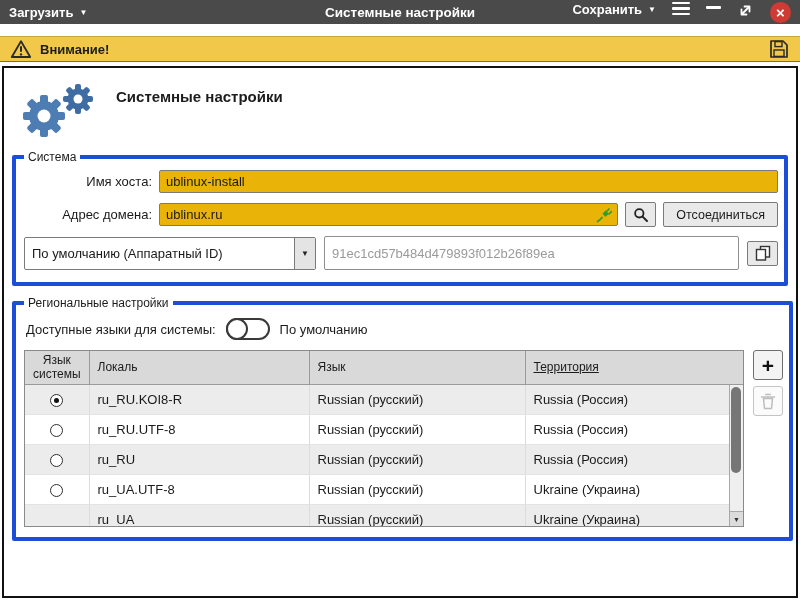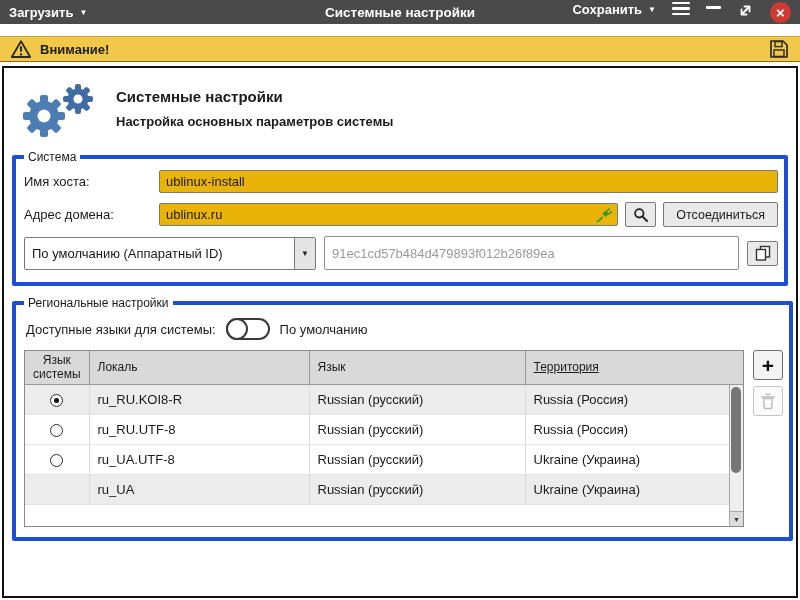--- a/index.html
+++ b/index.html
@@ -52,21 +52,21 @@
   .hdr-sub{font-size:13px;font-weight:bold;color:#1c1c1c;margin-top:9px;}
 
   fieldset{
     margin:4px 8px 10px 8px;border:4px solid #1d4ed8;border-radius:2px;
     padding:6px 6px 10px 8px;
   }
   legend{font-size:12px;padding:0 4px;color:#1c1c1c;}
 
   .form-row{display:flex;align-items:center;margin-bottom:9px;}
   .form-row:last-child{margin-bottom:2px;}
-  .form-label{width:128px;min-width:128px;text-align:left;margin-right:7px;font-size:13px;}
+  .form-label{width:128px;min-width:128px;text-align:right;margin-right:7px;font-size:13px;}
   .text-input{
     flex:1;height:23px;border:1px solid #7a7a7a;border-radius:2px;font-size:13px;
     padding:0 6px;font-family:"Liberation Sans",sans-serif;color:#1a1a1a;outline:none;background:#eab308;
   }
   .domain-wrap{flex:1;position:relative;margin-right:7px;display:flex;}
   .domain-wrap .text-input{padding-right:26px;width:100%;}
   .plug-ico{position:absolute;right:6px;top:4px;}
   .sq-btn{
     width:31px;height:25px;border:1px solid #7a7a7a;background:#e9e9e9;border-radius:2px;
     display:flex;align-items:center;justify-content:center;cursor:pointer;margin-right:7px;flex:none;
@@ -214,21 +214,20 @@
           <rect x="61" y="4" width="6" height="30" rx="2"></rect>
           <rect x="61" y="4" width="6" height="30" rx="2" transform="rotate(45 64 19)"></rect>
           <rect x="61" y="4" width="6" height="30" rx="2" transform="rotate(90 64 19)"></rect>
           <rect x="61" y="4" width="6" height="30" rx="2" transform="rotate(135 64 19)"></rect>
           <circle cx="64" cy="19" r="10.5"></circle>
         </g>
         <circle cx="64" cy="19" r="4.5" fill="#ffffff"></circle>
       </svg>
       <div class="hdr-text">
         <div class="hdr-title">Системные настройки</div>
-        <div class="hdr-sub">Настройка основных параметров системы</div>
       </div>
     </div>
 
     <fieldset>
       <legend>Система</legend>
 
       <div class="form-row">
         <span class="form-label">Имя хоста:</span>
         <input class="text-input" type="text" value="ublinux-install" style="">
       </div>
@@ -301,20 +300,26 @@
                   <td>ru_RU.KOI8-R</td>
                   <td>Russian (русский)</td>
                   <td>Russia (Россия)</td>
                 </tr>
                 <tr class="row-white">
                   <td class="col-radio"><span class="radio"></span></td>
                   <td>ru_RU.UTF-8</td>
                   <td>Russian (русский)</td>
                   <td>Russia (Россия)</td>
                 </tr>
+                <tr class="row-gray">
+                  <td class="col-radio"><span class="radio"></span></td>
+                  <td>ru_RU</td>
+                  <td>Russian (русский)</td>
+                  <td>Russia (Россия)</td>
+                </tr>
                 <tr class="row-white">
                   <td class="col-radio"><span class="radio"></span></td>
                   <td>ru_UA.UTF-8</td>
                   <td>Russian (русский)</td>
                   <td>Ukraine (Украина)</td>
                 </tr>
                 <tr class="row-gray">
                   <td class="col-radio"></td>
                   <td>ru_UA</td>
                   <td>Russian (русский)</td>

